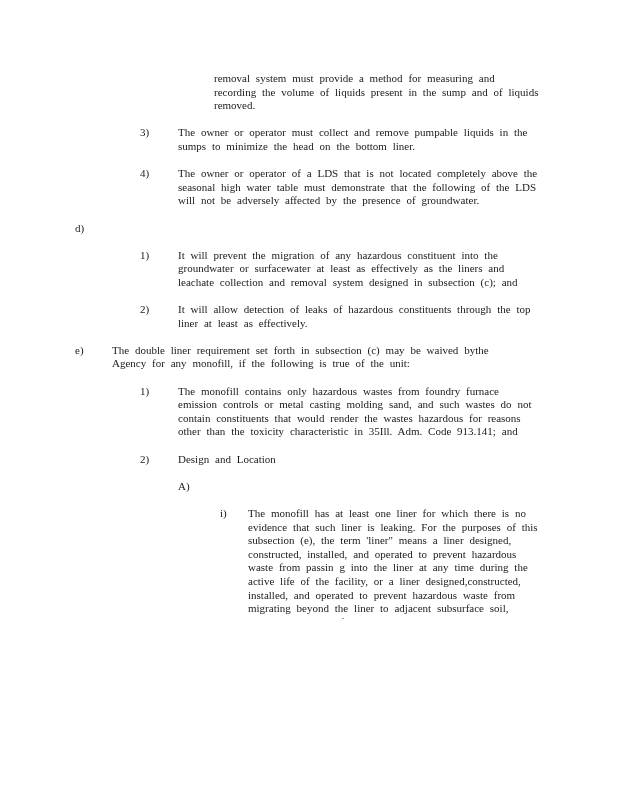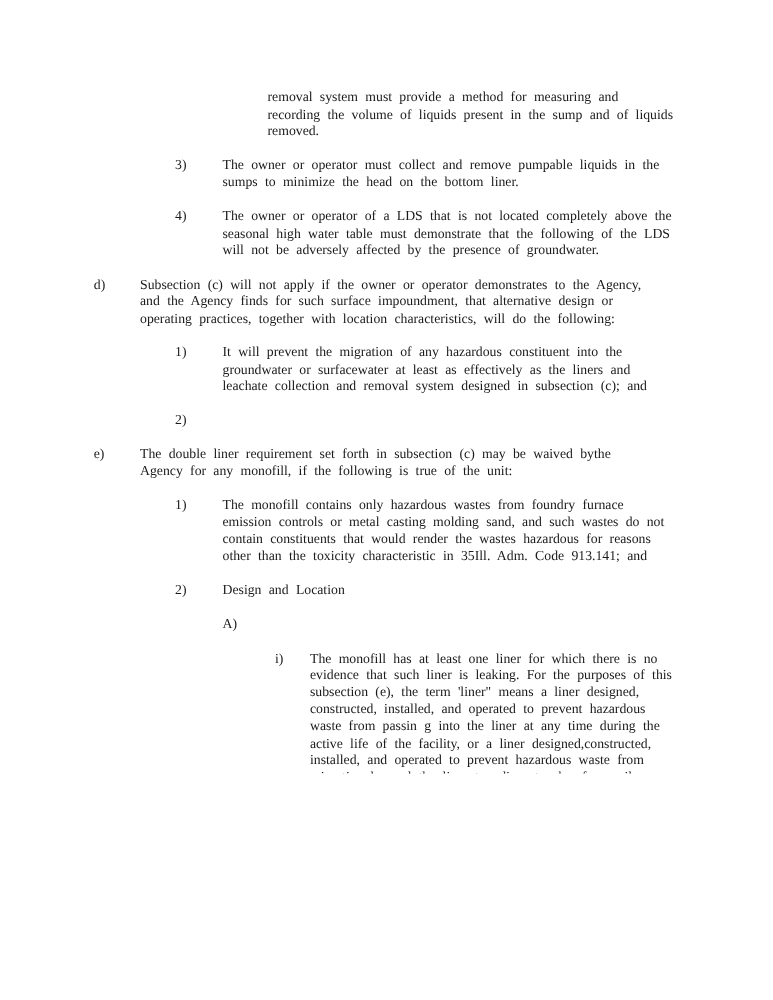--- a/index.html
+++ b/index.html
@@ -66,34 +66,33 @@
 
   <div class="block lvl-num">
     <span class="marker">4)</span>
     <div class="body">The owner or operator of a LDS that is not located completely above the
 seasonal high water table must demonstrate that the following of the LDS
 will not be adversely affected by the presence of groundwater.</div>
   </div>
 
   <div class="block lvl-alpha">
     <span class="marker">d)</span>
-    <div class="body">Subsection (c) will not apply if the owner or operator demonstrates to the Agency,
-and the Agency finds for such surface impoundment, that alternative design or
-operating practices, together with location characteristics, will do the following:</div>
   </div>
 
   <div class="block lvl-num">
     <span class="marker">1)</span>
     <div class="body">It will prevent the migration of any hazardous constituent into the
 groundwater or surfacewater at least as effectively as the liners and
 leachate collection and removal system designed in subsection (c); and</div>
   </div>
 
   <div class="block lvl-num">
     <span class="marker">2)</span>
+    <div class="body">It will allow detection of leaks of hazardous constituents through the top
+liner at least as effectively.</div>
   </div>
 
   <div class="block lvl-alpha">
     <span class="marker">e)</span>
     <div class="body">The double liner requirement set forth in subsection (c) may be waived bythe
 Agency for any monofill, if the following is true of the unit:</div>
   </div>
 
   <div class="block lvl-num">
     <span class="marker">1)</span>

